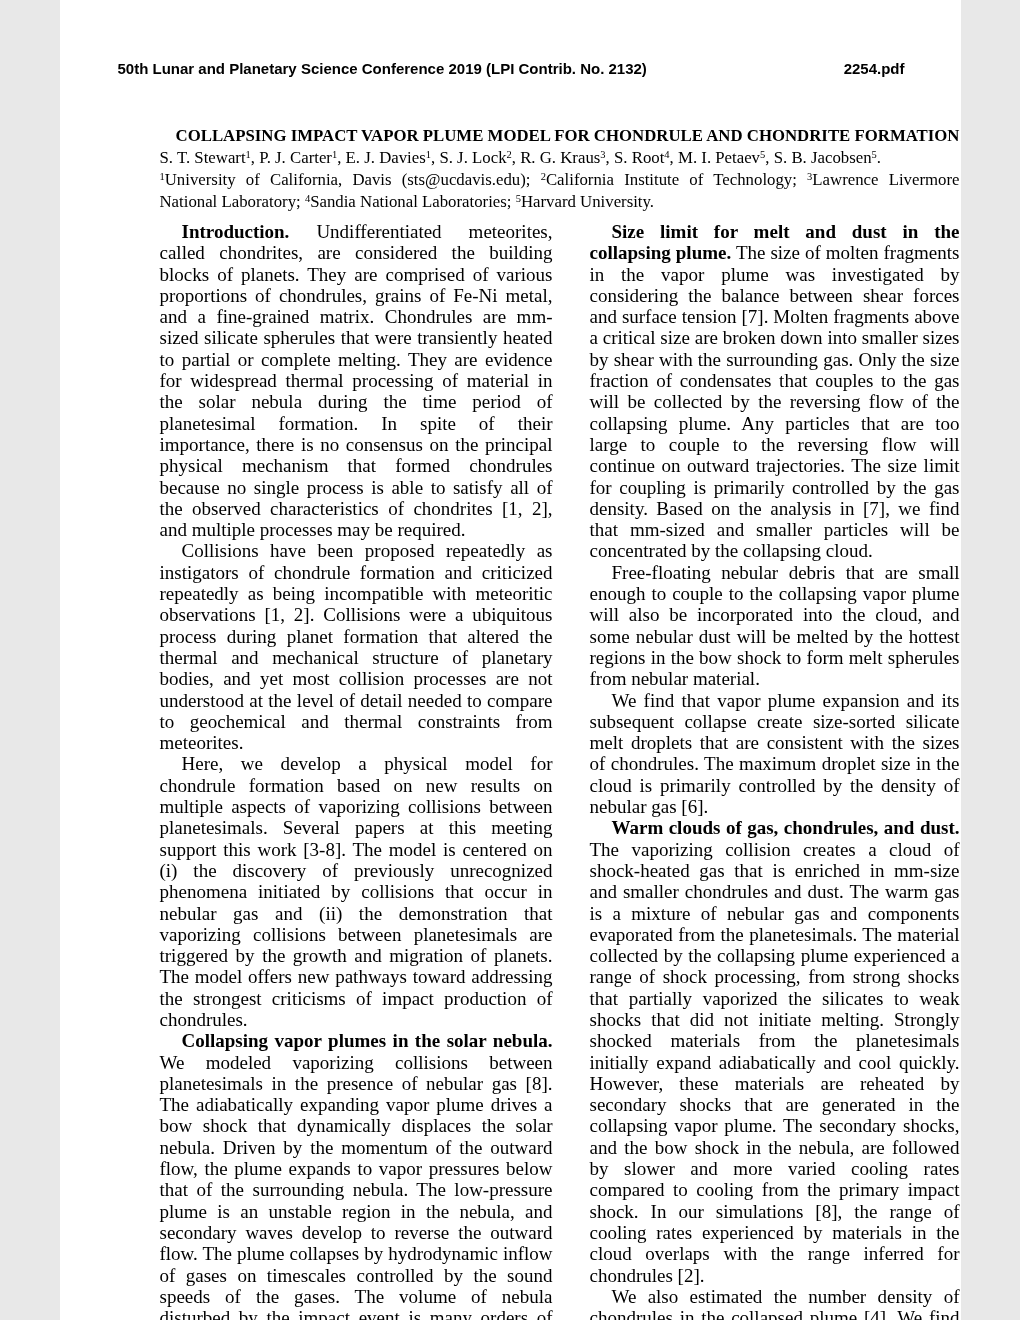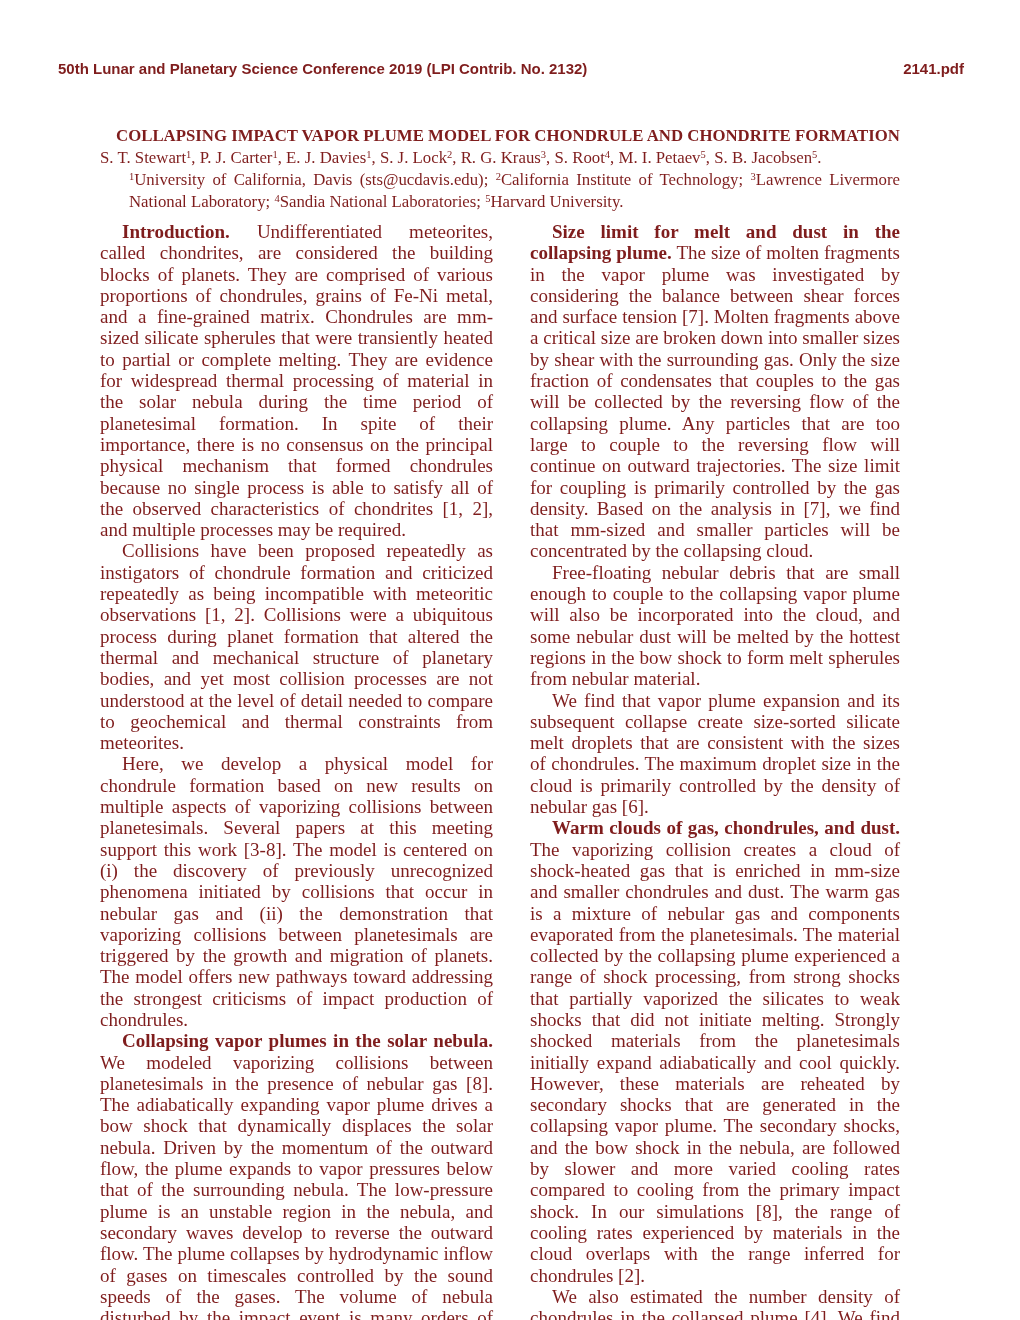--- a/index.html
+++ b/index.html
@@ -1,21 +1,21 @@
 <!DOCTYPE html>
 <html><head>
 <meta charset="utf-8">
 <style>
   html, body { margin: 0; padding: 0; background: #e8e8e8; }
   .page {
     position: relative;
-    width: 1020px;
+    width: 901px;
     height: 1320px;
     background: #ffffff;
-    color: #7f1d1d;
+    color: #000000;
     overflow: hidden;
     margin: 0 auto;
   }
   
   .pdf-header {
     position: absolute;
     top: 60px;
     left: 58px;
     right: 56px;
     display: flex;
@@ -30,21 +30,21 @@
     position: absolute;
     top: 125px;
     left: 100px;
     width: 800px;
     font-family: "Liberation Serif", "DejaVu Serif", serif;
     font-size: 16.8px;
     line-height: 22px;
   }
   .title-line   { text-align: right; font-weight: bold; }
   .authors-line { text-align: left; }
-  .affiliations { text-align: justify; margin-left: 29px; }
+  .affiliations { text-align: justify; }
   sup {
     font-size: 10.5px;
     line-height: 0;
     vertical-align: baseline;
     position: relative;
     top: -0.45em;
   }
   
   .body-cols {
     position: absolute;
@@ -67,21 +67,21 @@
   .body-cols p.cont { text-indent: 0; }
   .lead { font-weight: bold; }
 </style>
 </head>
 <body>
 
 <div class="page">
 
   <div class="pdf-header">
     <span>50th Lunar and Planetary Science Conference 2019 (LPI Contrib. No. 2132)</span>
-    <span>2141.pdf</span>
+    <span>2254.pdf</span>
   </div>
 
   <div class="heading-block">
     <div class="title-line">COLLAPSING IMPACT VAPOR PLUME MODEL FOR CHONDRULE AND CHONDRITE FORMATION</div>
 
     <div class="authors-line"><span>S. T. Stewart</span><sup>1</sup><span>, P. J. Carter</span><sup>1</sup><span>, E. J. Davies</span><sup>1</sup><span>, S. J. Lock</span><sup>2</sup><span>, R. G. Kraus</span><sup>3</sup><span>, S. Root</span><sup>4</sup><span>, M. I. Petaev</span><sup>5</sup><span>, S. B. Jacobsen</span><sup>5</sup><span>.</span></div>
 
     <div class="affiliations"><sup>1</sup><span>University of California, Davis (sts@ucdavis.edu); </span><sup>2</sup><span>California Institute of Technology; </span><sup>3</sup><span>Lawrence Livermore National Laboratory; </span><sup>4</sup><span>Sandia National Laboratories; </span><sup>5</sup><span>Harvard University.</span></div>
   </div>
 

